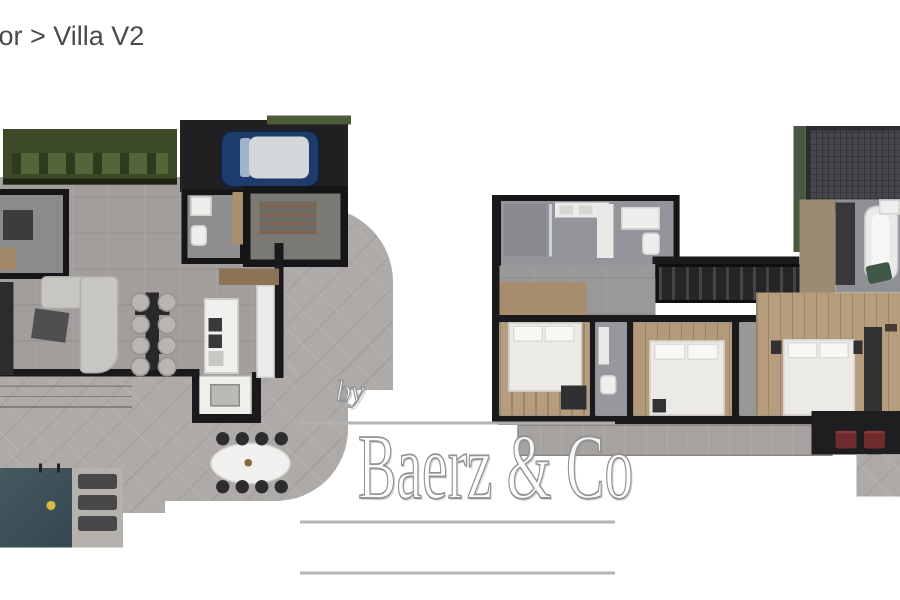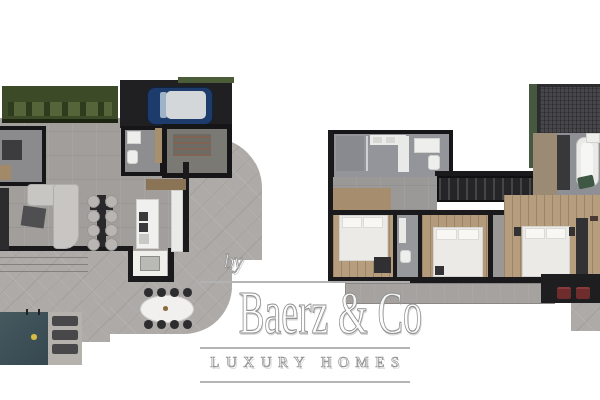--- a/index.html
+++ b/index.html
@@ -31,20 +31,21 @@
   #wm-brand{left:0;top:32px;width:214px;text-align:center;font-size:62px;line-height:60px;
             transform:scaleX(.62);transform-origin:50% 50%;-webkit-text-stroke:1.2px #8f8f8f;white-space:nowrap;}
   #wm-tag{left:0;top:104px;width:214px;text-align:center;font-size:15px;letter-spacing:6.5px;
           text-indent:6px;-webkit-text-stroke:.7px #8f8f8f;white-space:nowrap;}
 </style>
 </head>
 <body>
 
 <div id="stage">
 
+  <div class="a title" style="left:-1px;top:13px;">or &gt; Villa V2</div>
 
   <div class="a" style="inset:0;">
 
     <div class="a conc" style="left:0;top:118px;width:232px;height:134px;"></div>
     <div class="a terr" style="left:186px;top:138px;width:76px;height:122px;border-top-right-radius:50px;"></div>
     <div class="a terr" style="left:0;top:250px;width:232px;height:84px;border-bottom-right-radius:48px;"></div>
     <div class="a terr" style="left:0;top:300px;width:110px;height:42px;"></div>
     <div class="a" style="left:0;top:257px;width:88px;height:20px;background:repeating-linear-gradient(180deg,rgba(120,118,115,.8) 0 1px,transparent 1px 7px);"></div>
 
     <div class="a" style="left:2px;top:86px;width:116px;height:33px;background:#3c4a27;border-bottom:4px solid #1e2412;"></div>
@@ -186,17 +187,16 @@
     <div class="a" style="left:576px;top:287px;width:14px;height:10px;background:#6e2c2c;border-top:2px solid #8a3a3a;border-radius:2px;"></div>
     <div class="a" style="left:578px;top:303px;width:10px;height:6px;background:#1e1e20;"></div>
     <div class="a terr" style="left:571px;top:303px;width:29px;height:28px;"></div>
   </div>
 
   <div class="a" id="wm">
     <div class="a wmtxt" id="wm-by">by</div>
     <div class="a ln" style="left:2px;top:31px;width:210px;"></div>
     <div class="a wmtxt" id="wm-brand">Baerz &amp; Co</div>
     <div class="a ln" style="left:2px;top:97px;width:210px;"></div>
-    <div class="a wmtxt" id="wm-tag">LUXURY HOMES</div>
     <div class="a ln" style="left:2px;top:131px;width:210px;"></div>
   </div>
 
 </div>
 
 </body></html>

